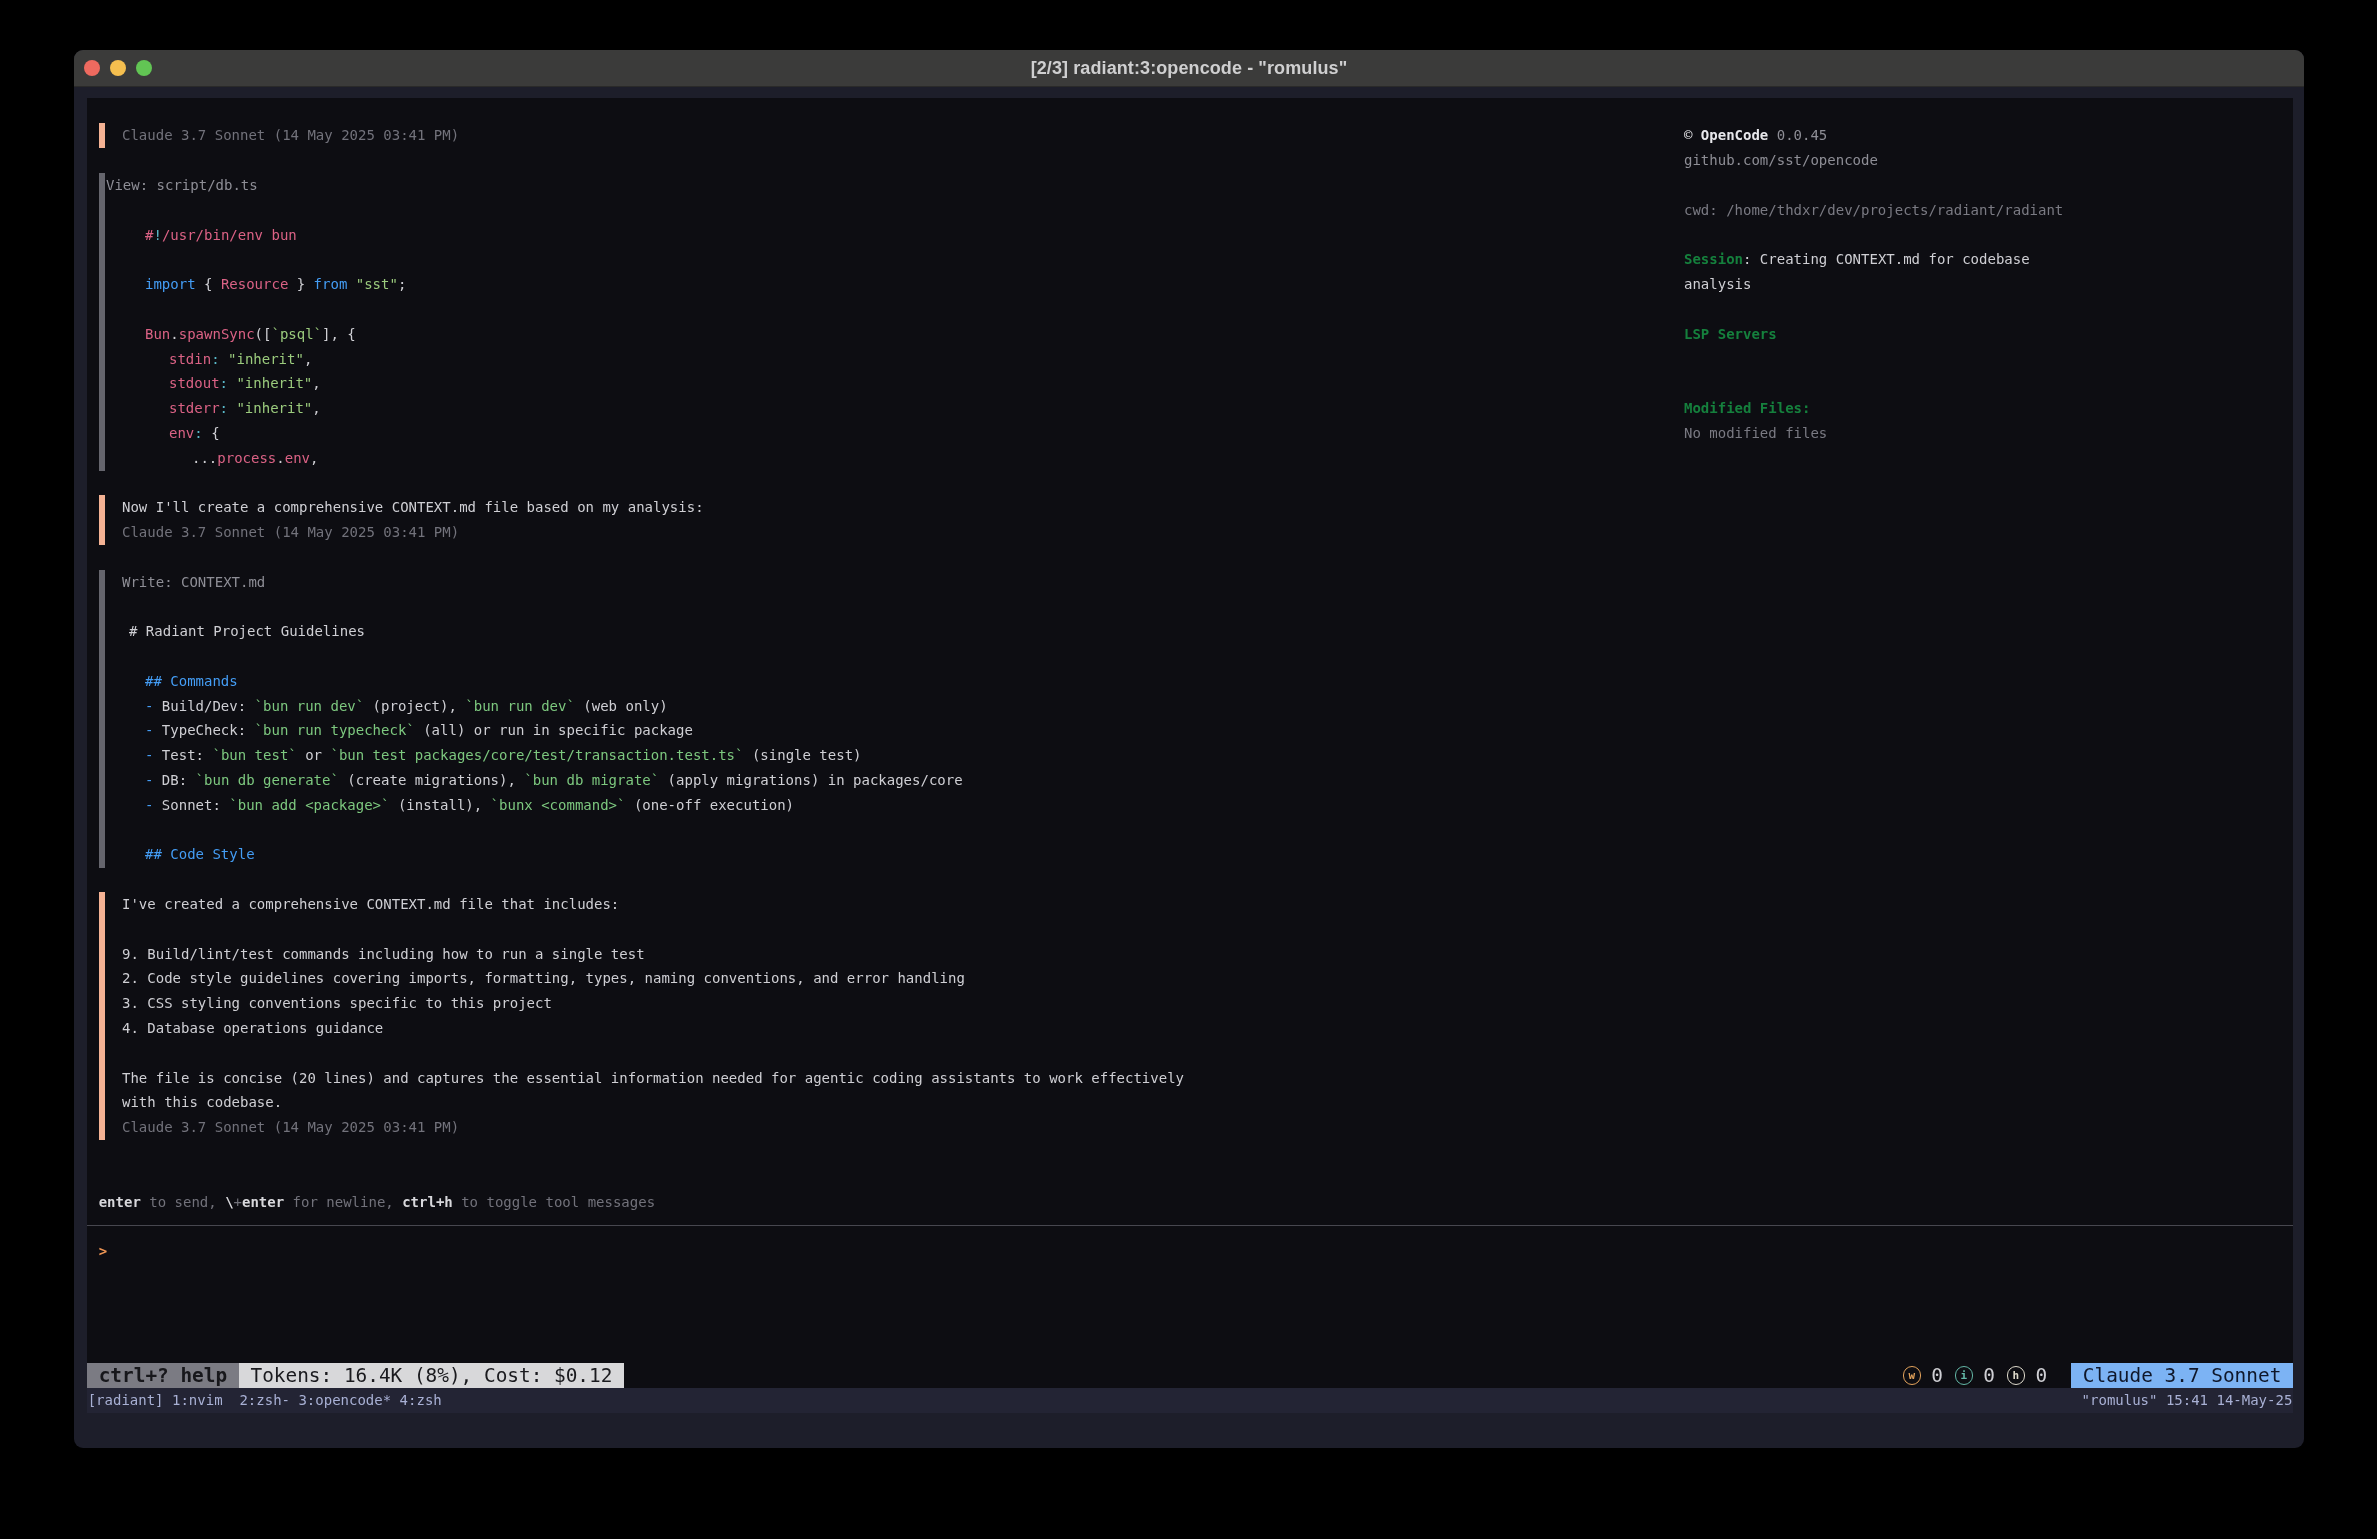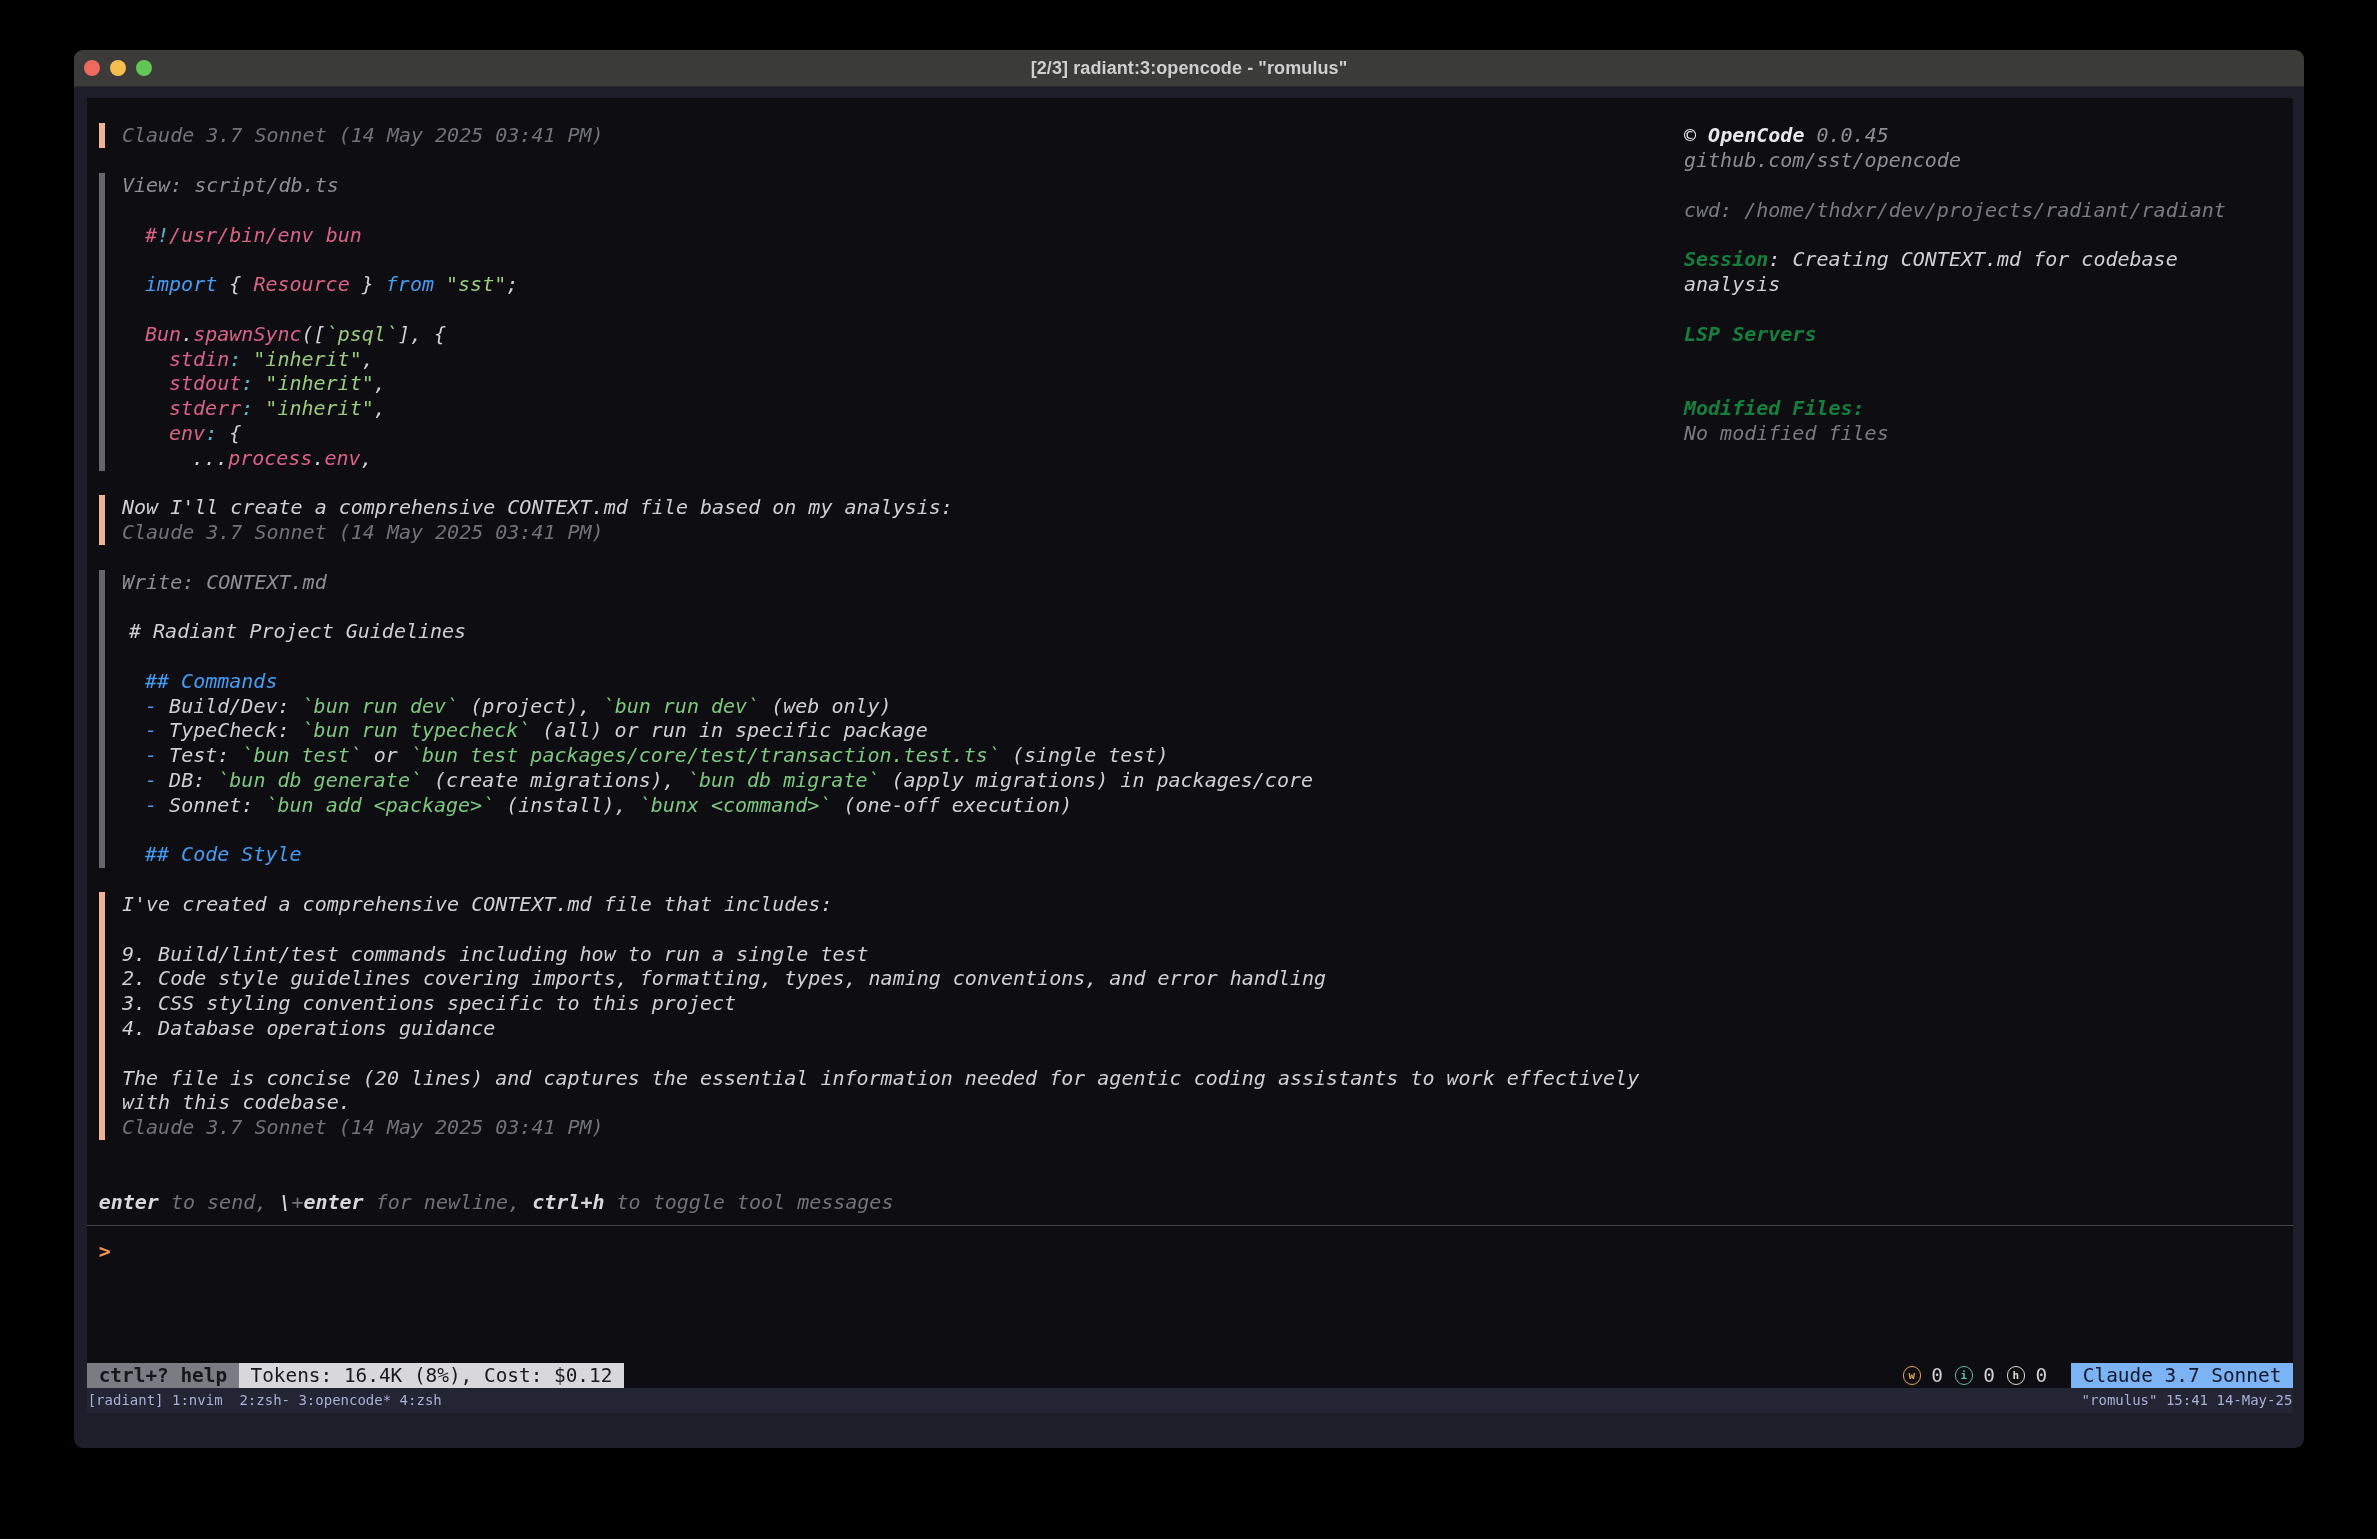--- a/index.html
+++ b/index.html
@@ -12,21 +12,21 @@
   .title{position:absolute;left:0;right:0;top:0;height:36px;line-height:36px;text-align:center;
          font-family:"Liberation Sans","DejaVu Sans",sans-serif;font-weight:bold;font-size:18px;
          color:#cfcfd0;letter-spacing:0.1px;}
   .light{position:absolute;top:9.8px;width:16.3px;height:16.3px;border-radius:50%;}
   .light.red{left:9.5px;background:#ee6a5f;}
   .light.yellow{left:36px;background:#f5bf4f;}
   .light.green{left:62px;background:#62c554;}
 
   .screen{position:absolute;left:13px;top:48px;width:2206px;height:1290px;background:#0d0d12;
           font-size:19.4px;}
-  .row{position:absolute;height:25px;line-height:25px;white-space:pre;font-size:20px;font-style:italic;}
+  .row{position:absolute;height:25px;line-height:25px;white-space:pre;font-size:14px;}
   .bar{position:absolute;width:5.9px;left:12.4px;}
   .bar.message{background:#f4b294;}
   .bar.tool{background:#65656d;}
 
   
   .fg{color:#cfcfd4;}
   .ts{color:#72727b;}
   .tool-t{color:#8e8e96;}
   .dim{color:#7a7a83;}
   .rose{color:#db6285;}
@@ -78,21 +78,21 @@
   <div class="screen">
     <div id="bars">
         <div class="bar message" style="top: 25.4px; height: 25px;"></div>
         <div class="bar tool" style="top: 75px; height: 298px;"></div>
         <div class="bar message" style="top: 397px; height: 50px;"></div>
         <div class="bar tool" style="top: 472px; height: 298px;"></div>
         <div class="bar message" style="top: 794px; height: 248px;"></div>
       </div>
     <div id="rows">
         <div class="row" style="top: 25.4px; left: 35px;"><span class="ts">Claude 3.7 Sonnet (14 May 2025 03:41 PM)</span></div>
-        <div class="row" style="top: 75px; left: 35px;"><span class="tool-t">View: script/db.ts</span></div>
+        <div class="row" style="top: 75px; left: 19px;"><span class="tool-t">View: script/db.ts</span></div>
         <div class="row" style="top: 125px; left: 58px;"><span class="rose">#</span><span class="cyan">!</span><span class="rose">/usr/bin/env bun</span></div>
         <div class="row" style="top: 174px; left: 58px;"><span class="blue">import</span><span class="fg"> { </span><span class="rose">Resource</span><span class="fg"> } </span><span class="blue">from</span><span class="green"> "sst"</span><span class="fg">;</span></div>
         <div class="row" style="top: 224px; left: 58px;"><span class="rose">Bun</span><span class="fg">.</span><span class="rose">spawnSync</span><span class="fg">([</span><span class="green">`psql`</span><span class="fg">], {</span></div>
         <div class="row" style="top: 249px; left: 82px;"><span class="rose">stdin</span><span class="cyan">:</span><span class="green"> "inherit"</span><span class="fg">,</span></div>
         <div class="row" style="top: 273px; left: 82px;"><span class="rose">stdout</span><span class="cyan">:</span><span class="green"> "inherit"</span><span class="fg">,</span></div>
         <div class="row" style="top: 298px; left: 82px;"><span class="rose">stderr</span><span class="cyan">:</span><span class="green"> "inherit"</span><span class="fg">,</span></div>
         <div class="row" style="top: 323px; left: 82px;"><span class="rose">env</span><span class="cyan">:</span><span class="fg"> {</span></div>
         <div class="row" style="top: 348px; left: 105px;"><span class="fg">...</span><span class="rose">process</span><span class="fg">.</span><span class="rose">env</span><span class="fg">,</span></div>
         <div class="row" style="top: 397px; left: 35px;"><span class="fg">Now I'll create a comprehensive CONTEXT.md file based on my analysis:</span></div>
         <div class="row" style="top: 422px; left: 35px;"><span class="ts">Claude 3.7 Sonnet (14 May 2025 03:41 PM)</span></div>

